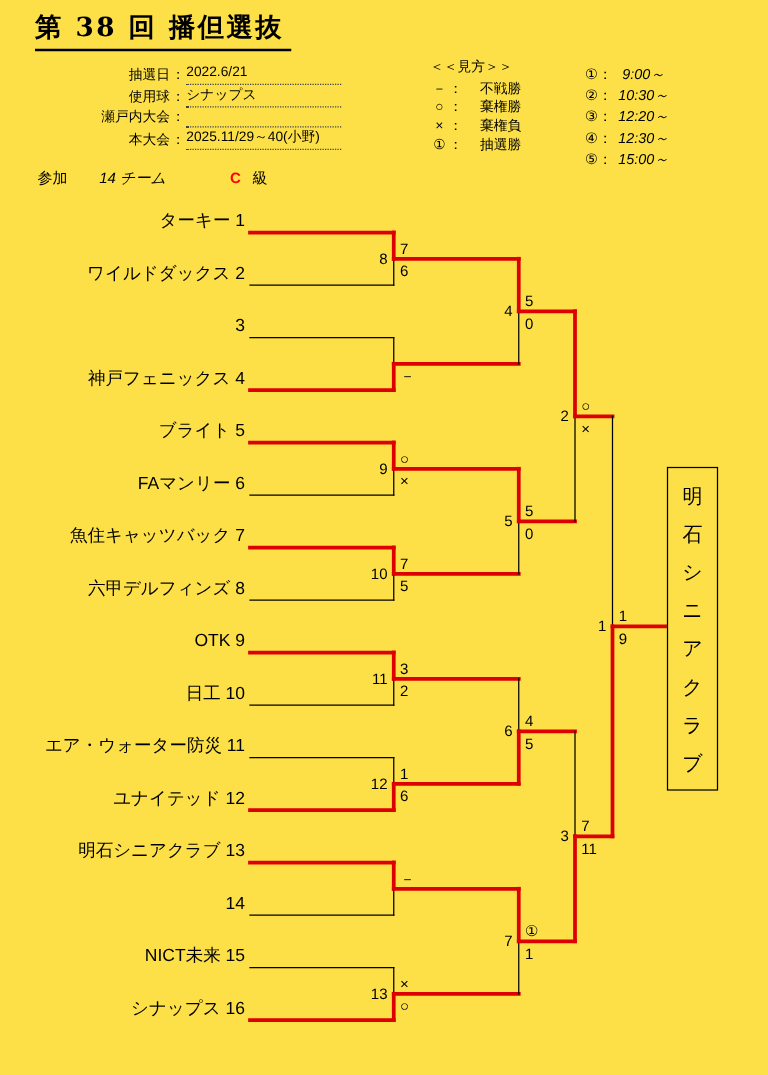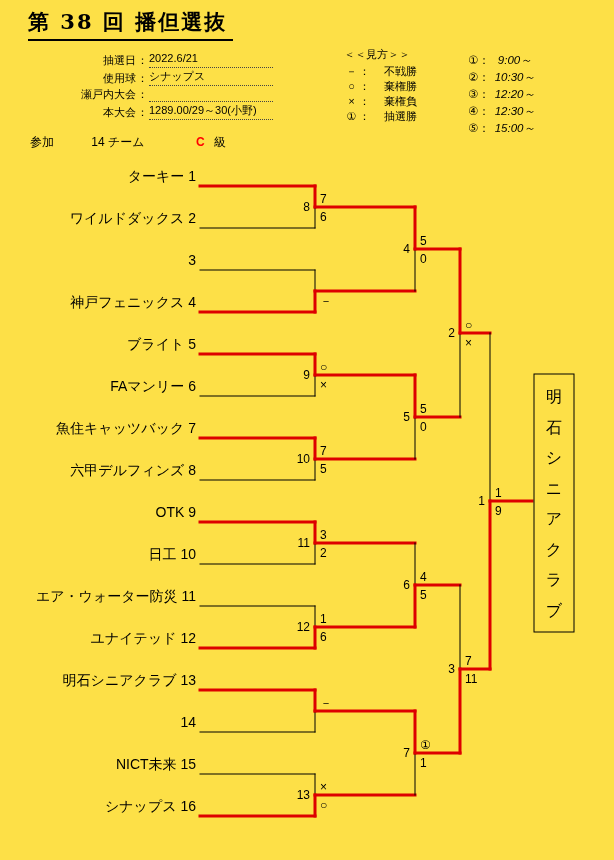--- a/index.html
+++ b/index.html
@@ -23,21 +23,21 @@
   .legend-title{margin-bottom:2px;white-space:nowrap;}
   .legend-item{display:flex;white-space:nowrap;}
   .legend-mark{display:inline-block;width:15px;text-align:center;}
   .legend-meaning{margin-left:14px;}
 
   .schedule{position:absolute;left:468px;top:52px;font-size:11.5px;line-height:17px;}
   .schedule-item{display:flex;white-space:nowrap;}
   .schedule-time{display:inline-block;width:50px;text-align:center;font-style:italic;}
 
   .participation{position:absolute;left:30px;top:134px;font-size:12px;white-space:nowrap;}
-  .participation .p-teams{margin-left:34px;}
+  .participation .p-teams{margin-left:22px;font-style:italic;}
   .participation .p-class{margin-left:48px;font-weight:bold;}
   .participation .p-class-suffix{margin-left:6px;}
 
   #bracket{position:absolute;left:0;top:0;}
   #bracket text{font-family:"Liberation Sans","DejaVu Sans",sans-serif;}
 </style>
 </head>
 <body>
 
 <div class="sheet">
@@ -56,21 +56,21 @@
         <span class="meta-value">シナップス</span>
       </div>
       <div class="meta-row">
         <span class="meta-label">瀬戸内大会</span>
         <span class="meta-colon">：</span>
         <span class="meta-value"></span>
       </div>
       <div class="meta-row">
         <span class="meta-label">本大会</span>
         <span class="meta-colon">：</span>
-        <span class="meta-value">1289.00/29～30(小野)</span>
+        <span class="meta-value">2025.11/29～40(小野)</span>
       </div>
     </div>
 
   <div class="legend">
     <div class="legend-title">＜＜見方＞＞</div>
     <div id="legend-items">
         <div class="legend-item">
           <span class="legend-mark">－</span>
           <span class="legend-colon">：</span>
           <span class="legend-meaning">不戦勝</span>

